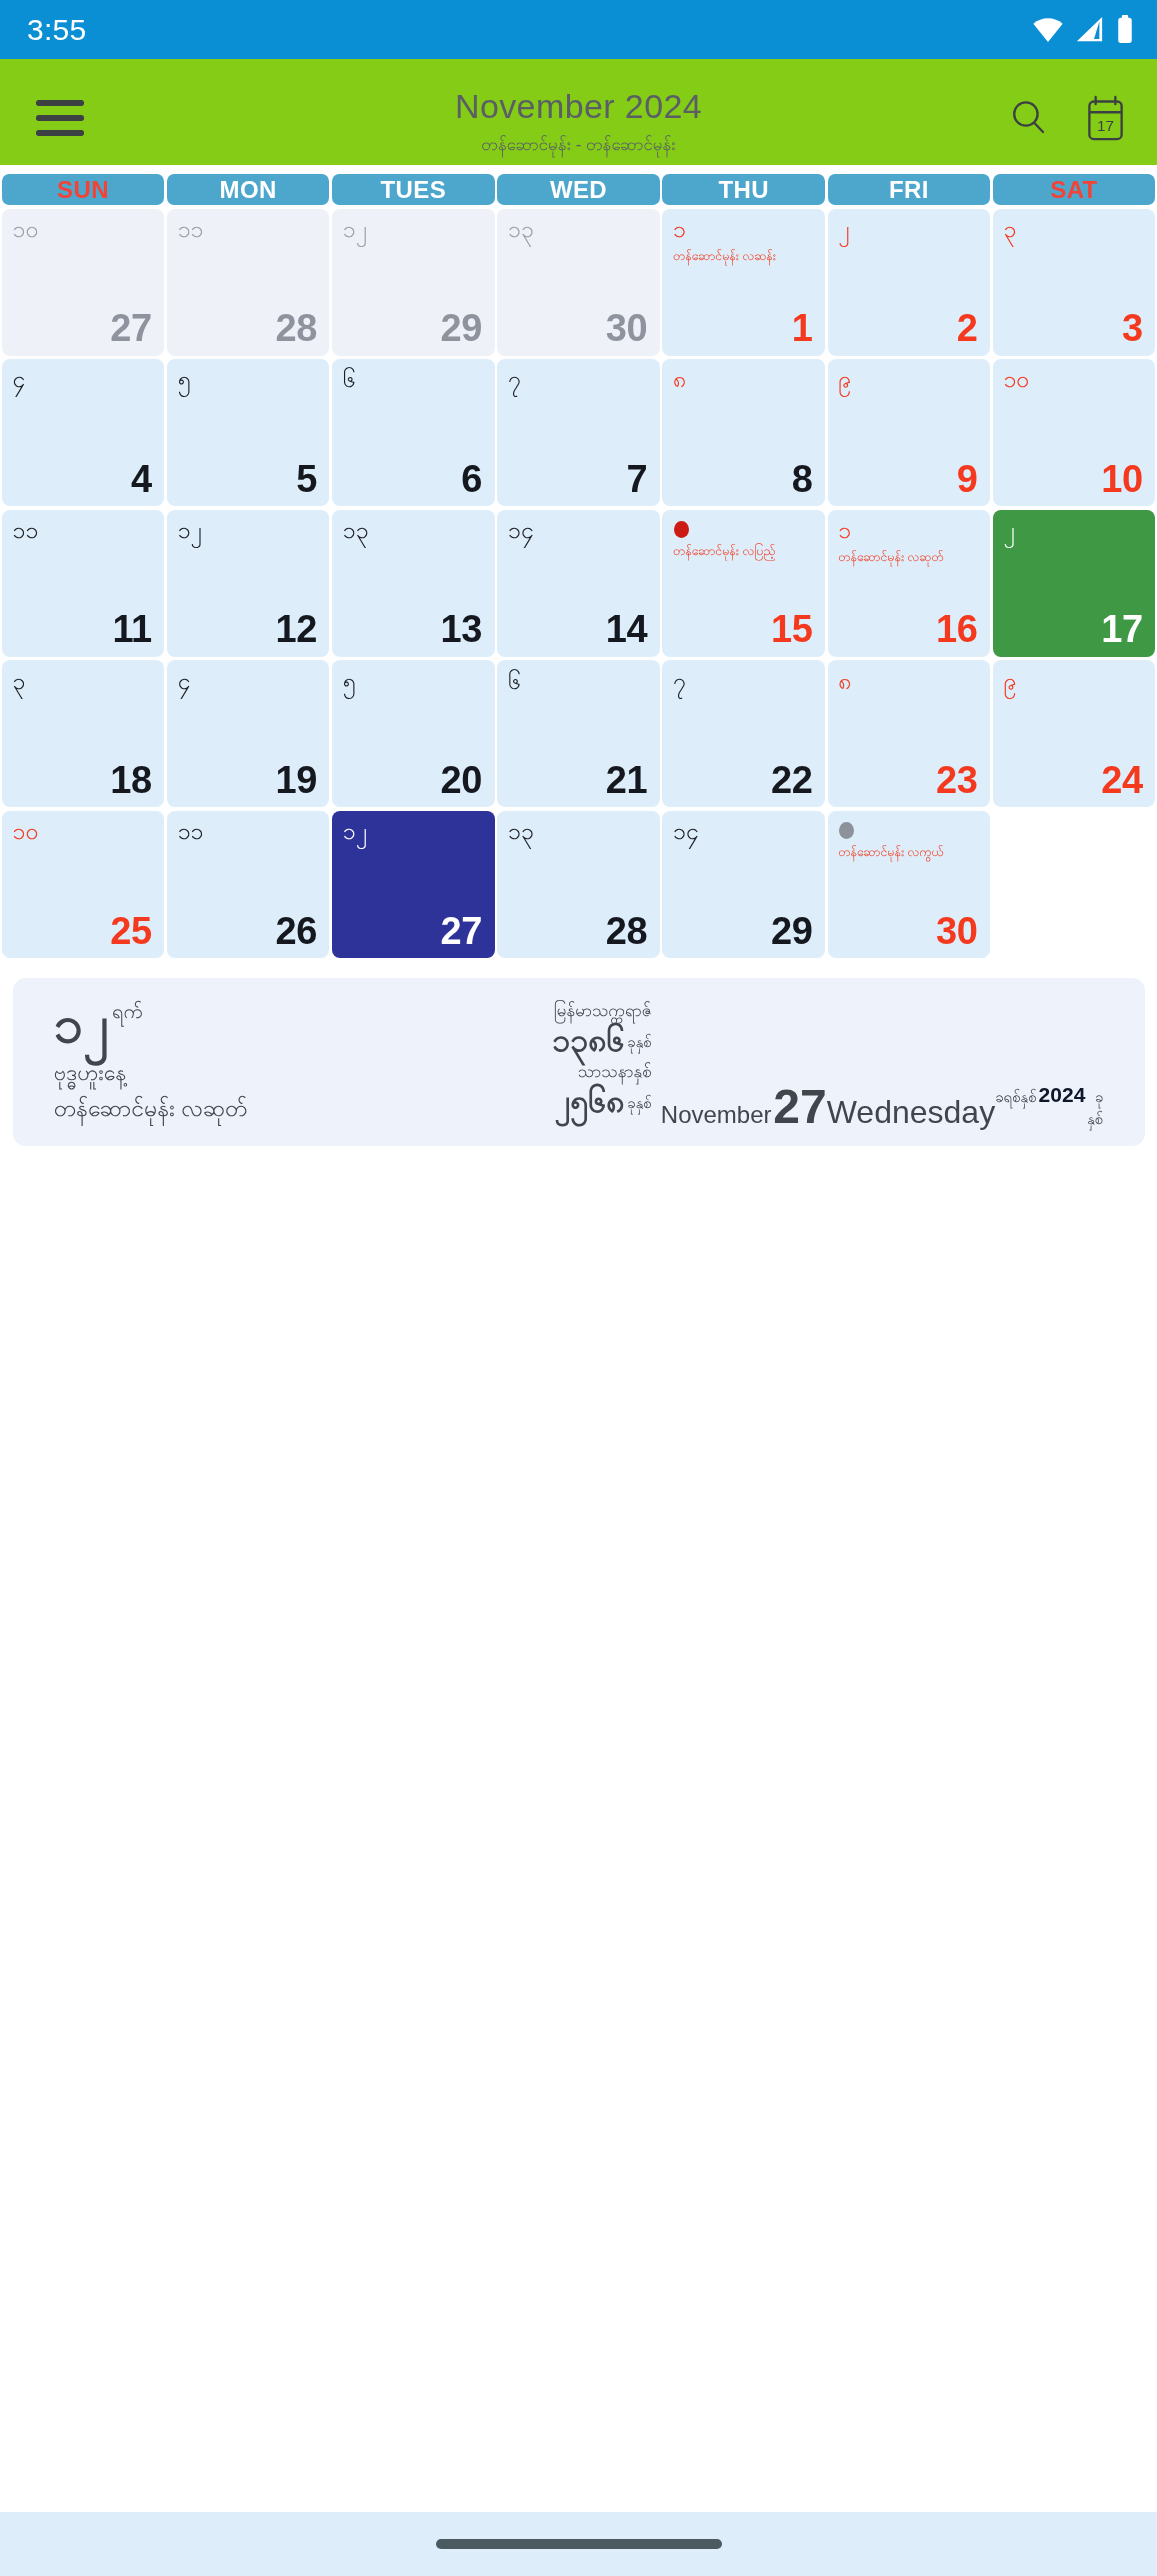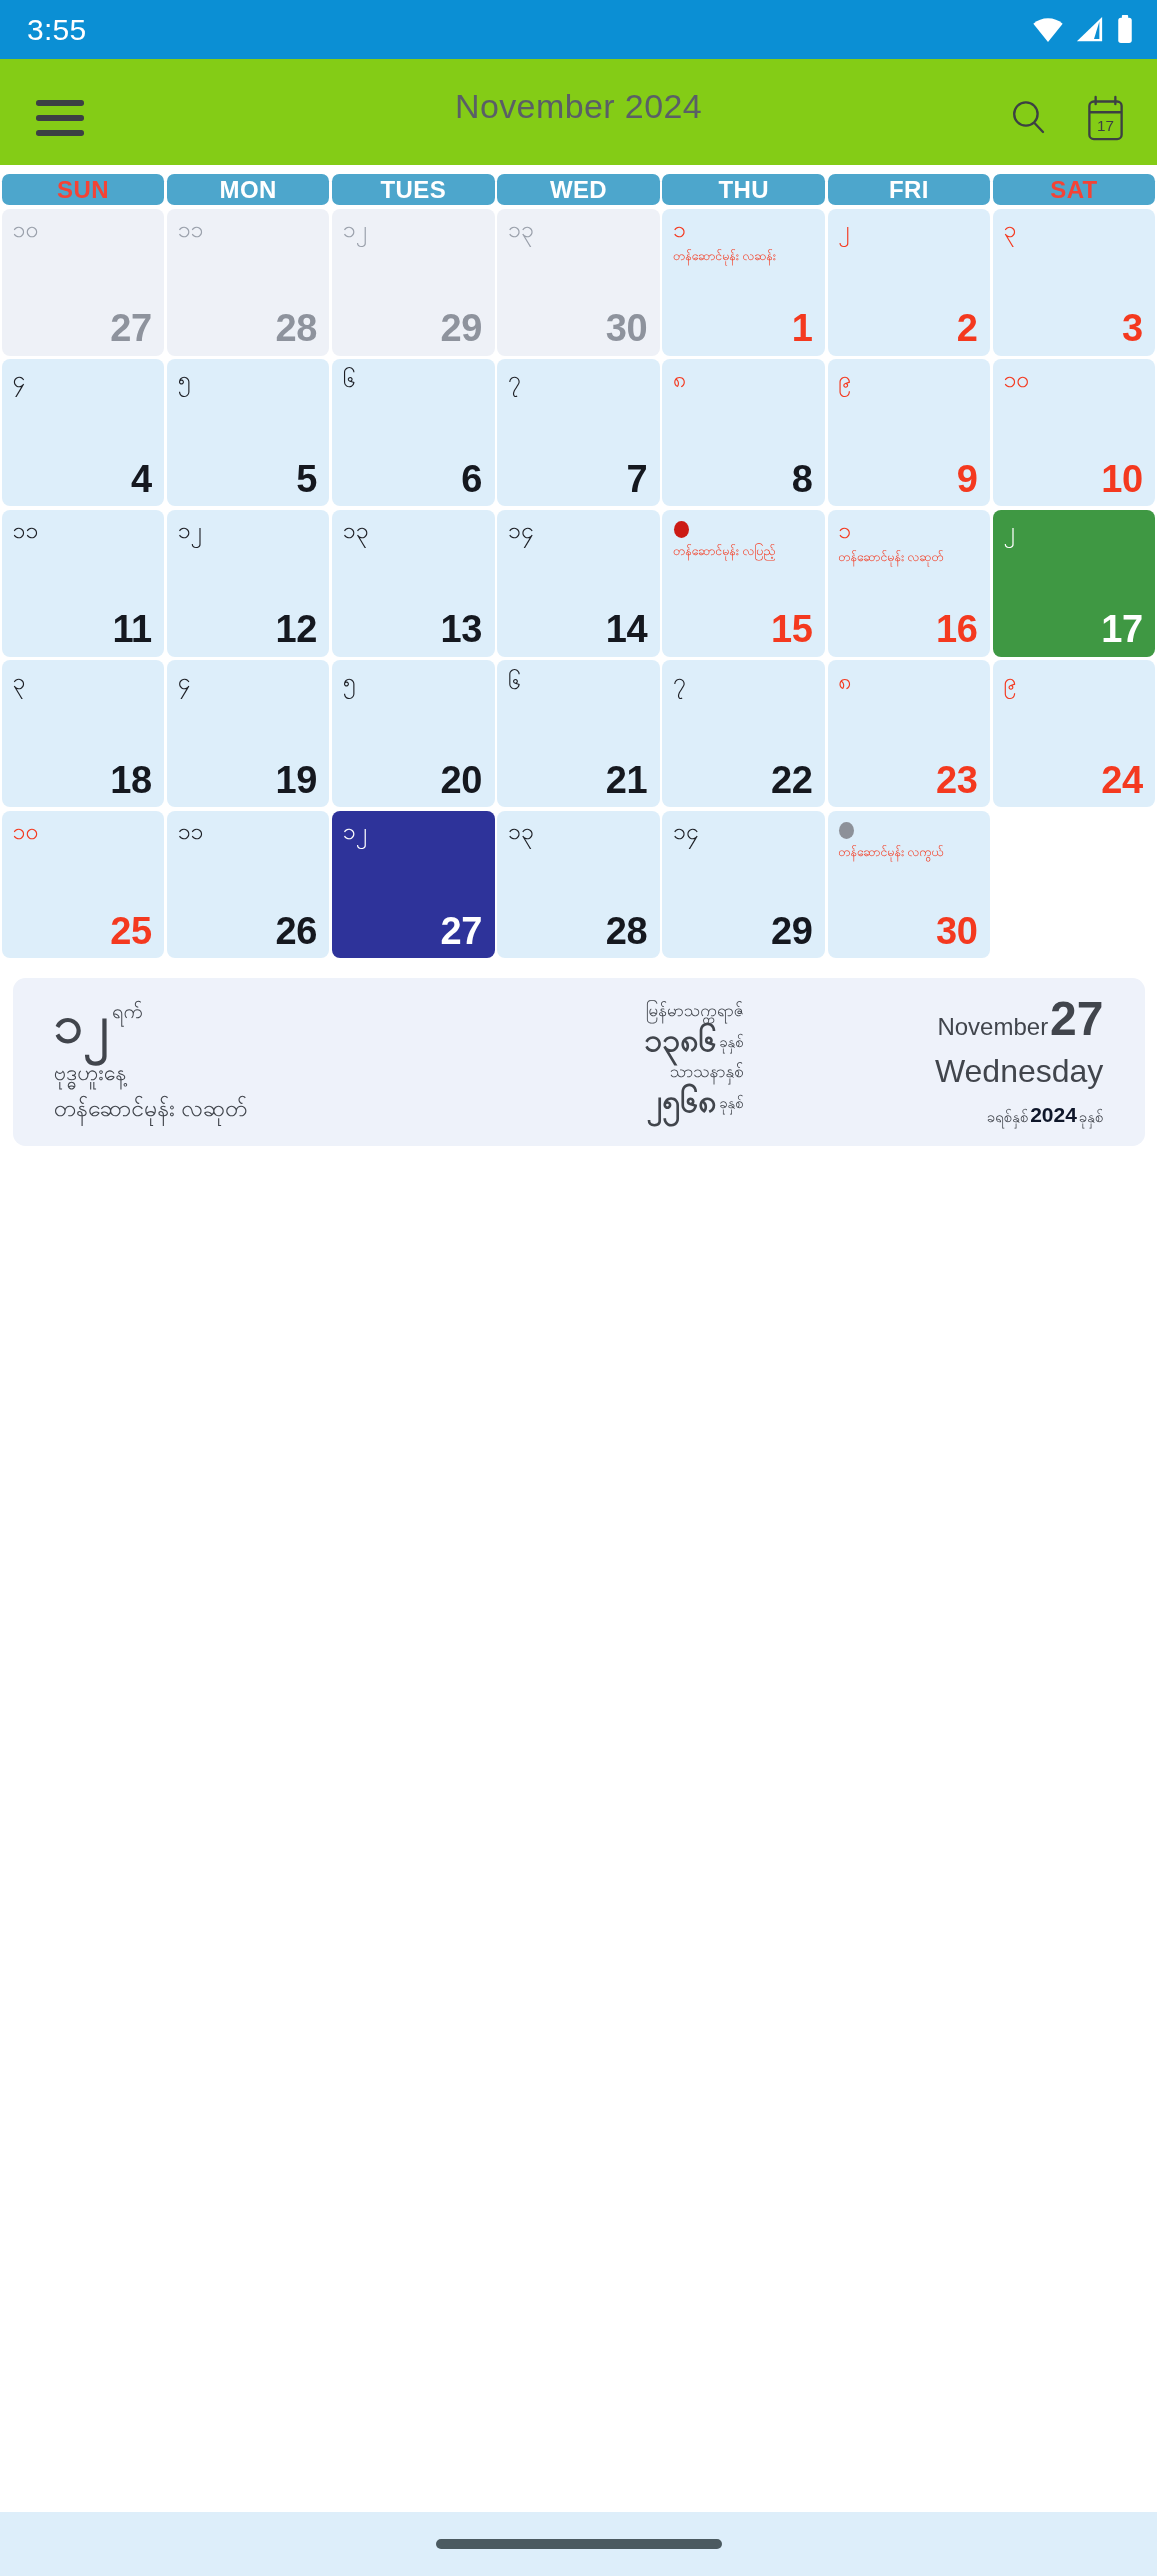--- a/index.html
+++ b/index.html
@@ -259,21 +259,21 @@
   .info-center .yr-suffix {
     font-size: 15px;
     color: #41454c;
     margin-left: 2.7px;
     margin-bottom: 1.8px;
   }
 
   .info-right {
     flex: 1 1 34%;
     display: flex;
-    flex-direction: column;
+    flex-direction: row;
     align-items: flex-end;
     justify-content: center;
     text-align: right;
     padding-right: 19.7px;
   }
   .info-right .r1 {
     display: flex;
     align-items: baseline;
   }
   .info-right .r1-month {
@@ -354,20 +354,21 @@
   </div>
 
   <div class="app-header">
     <div class="hamburger">
       <span></span>
       <span></span>
       <span></span>
     </div>
     <div class="header-center">
       <div class="header-title">November 2024</div>
+      <div class="header-sub">တန်ဆောင်မုန်း - တန်ဆောင်မုန်း</div>
     </div>
     <div class="header-actions">
       <span class="icon-btn">
         <svg width="45" height="45" viewBox="0 0 50 50">
           <circle cx="21" cy="20" r="13" fill="none" stroke="#3c4043" stroke-width="2.6"></circle>
           <line x1="30.5" y1="30" x2="40" y2="40" stroke="#3c4043" stroke-width="2.6" stroke-linecap="round"></line>
         </svg>
       </span>
       <span class="icon-btn">
         <svg width="43" height="47" viewBox="0 0 48 52">

